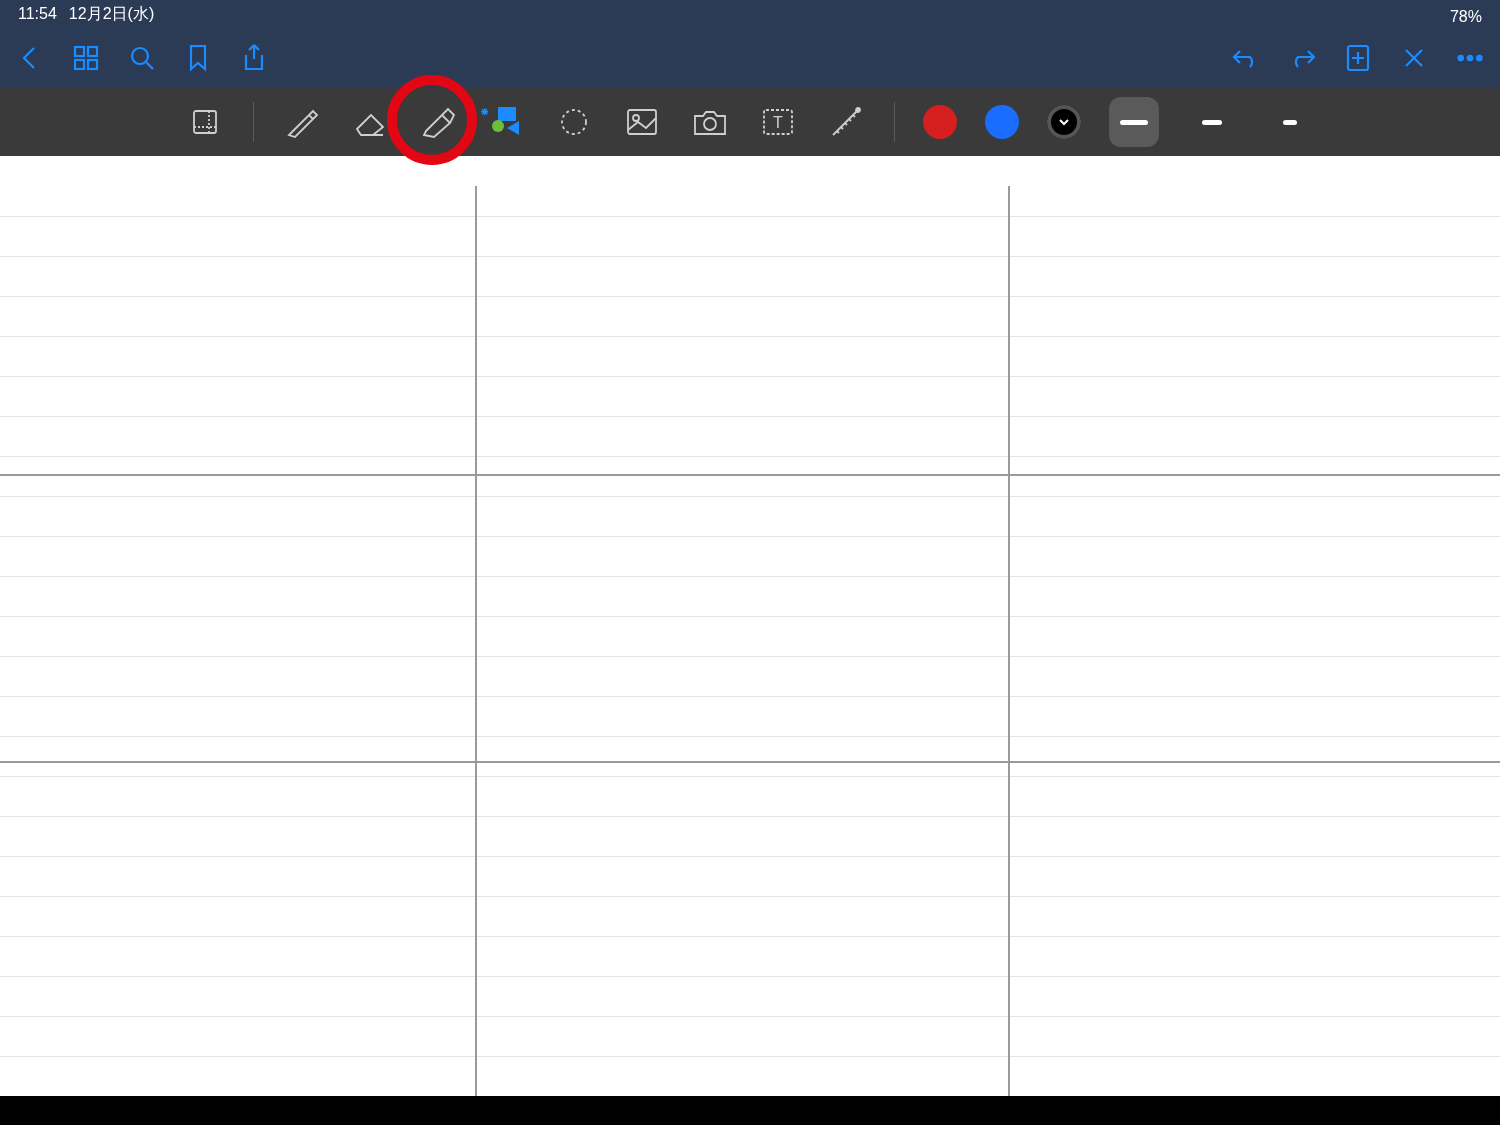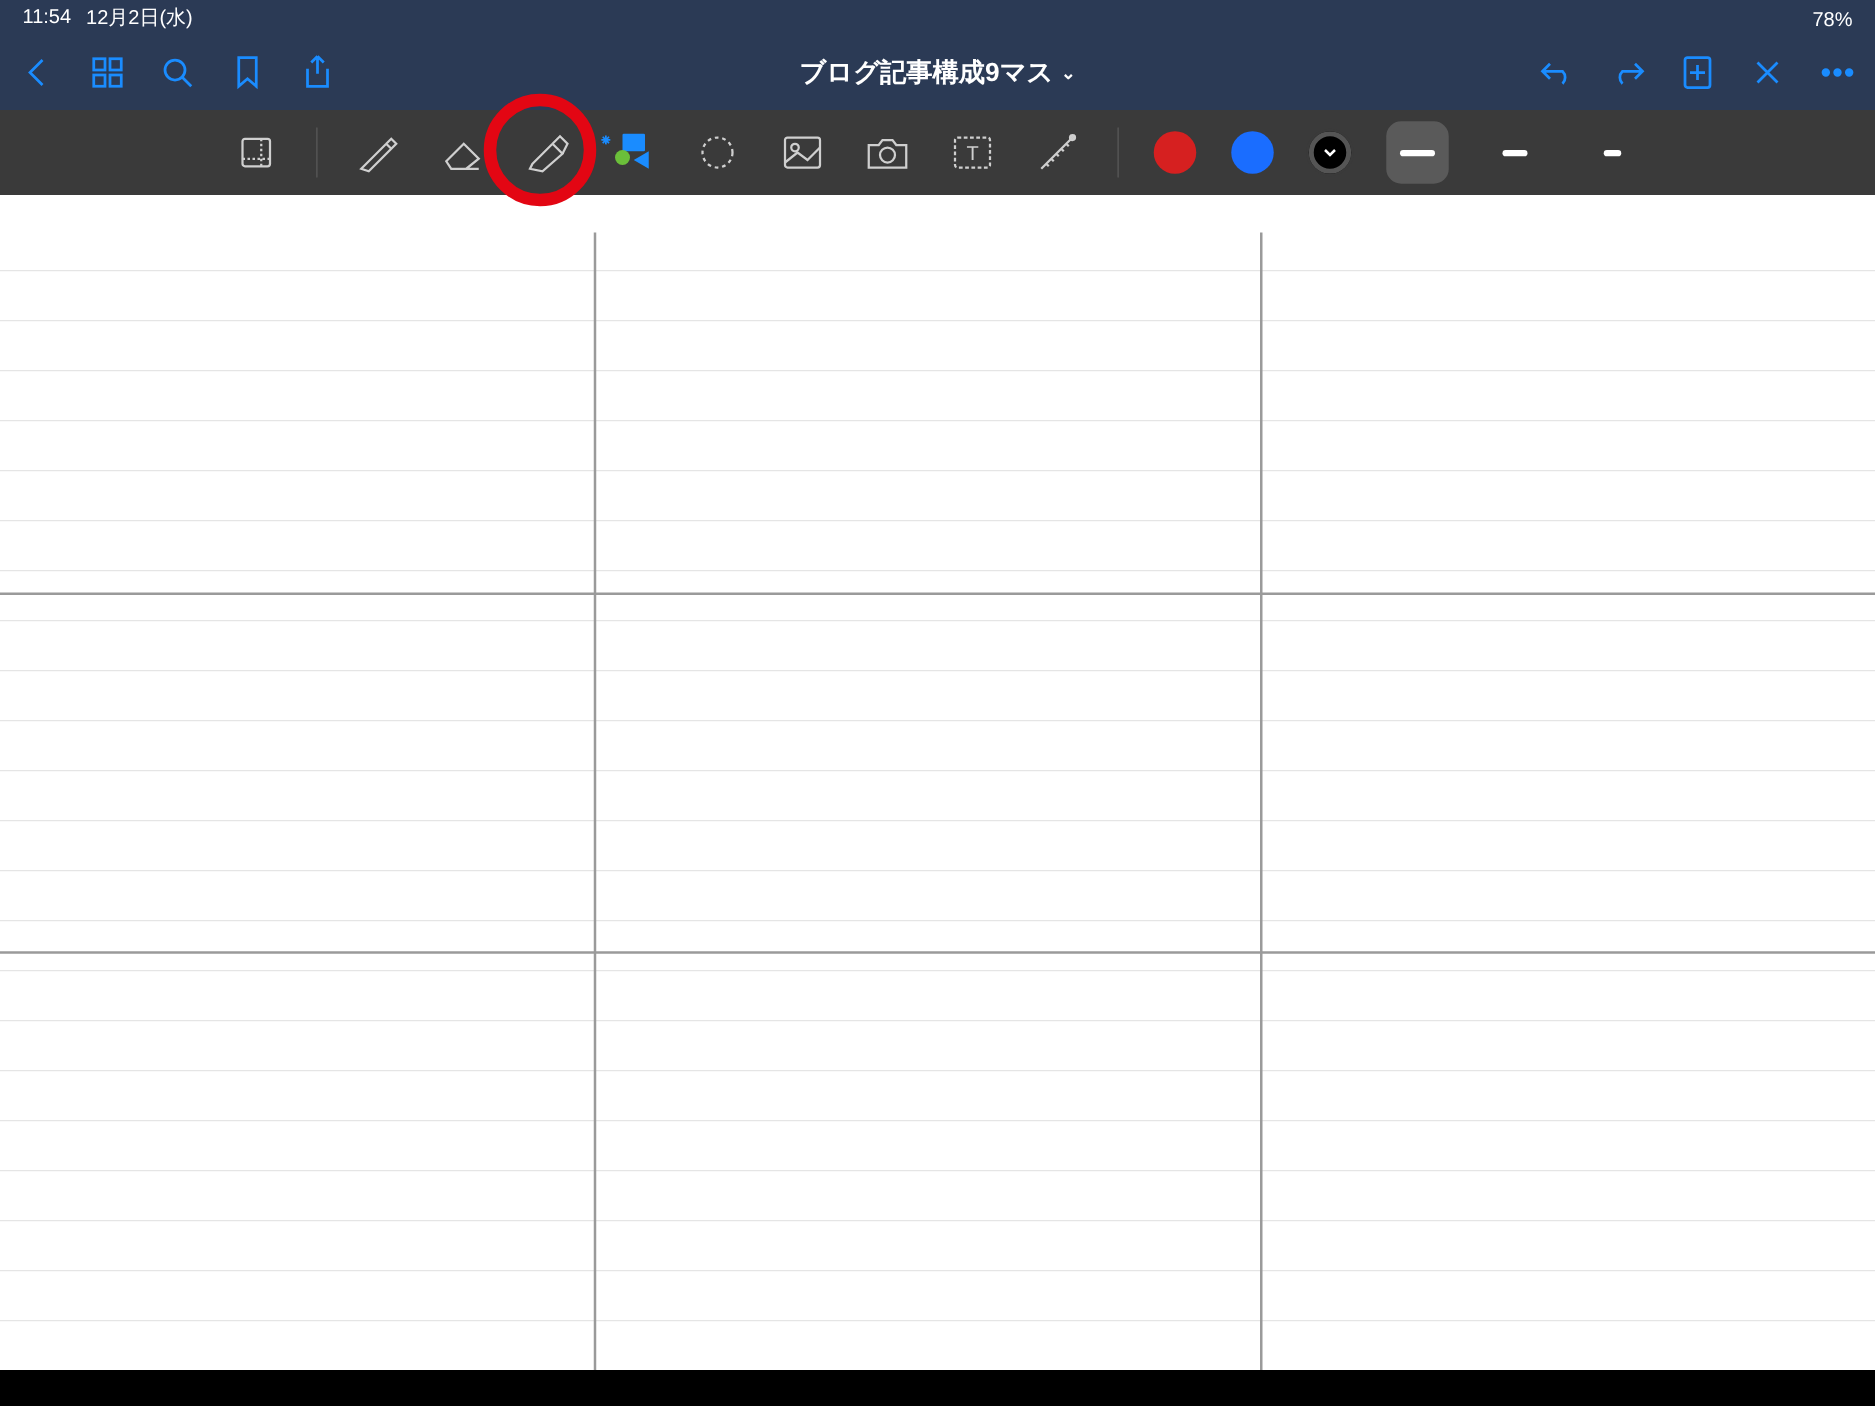--- a/index.html
+++ b/index.html
@@ -91,24 +91,20 @@
       <span class="nav-ico">
           <svg width="22" height="28" viewBox="0 0 22 28">
             <path d="M4 2 H18 V25 L11 19 L4 25 Z"></path>
           </svg>
         </span>
       <span class="nav-ico">
           <svg width="24" height="30" viewBox="0 0 24 30">
             <path d="M12 2 L12 16 M12 2 L7 7 M12 2 L17 7 M4 12 V26 H20 V12"></path>
           </svg>
         </span>
-    </div>
-    <div class="nav-center">
-      <span>ブログ記事構成9マス</span>
-      <span class="chev-down">⌄</span>
     </div>
     <div class="nav-right">
       <span class="nav-ico">
           <svg width="28" height="22" viewBox="0 0 28 22">
             <path d="M8 4 L2 10 L8 16 M2 10 H18 A7 7 0 0 1 18 20"></path>
           </svg>
         </span>
       <span class="nav-ico">
           <svg width="28" height="22" viewBox="0 0 28 22">
             <path d="M20 4 L26 10 L20 16 M26 10 H10 A7 7 0 0 0 10 20"></path>

